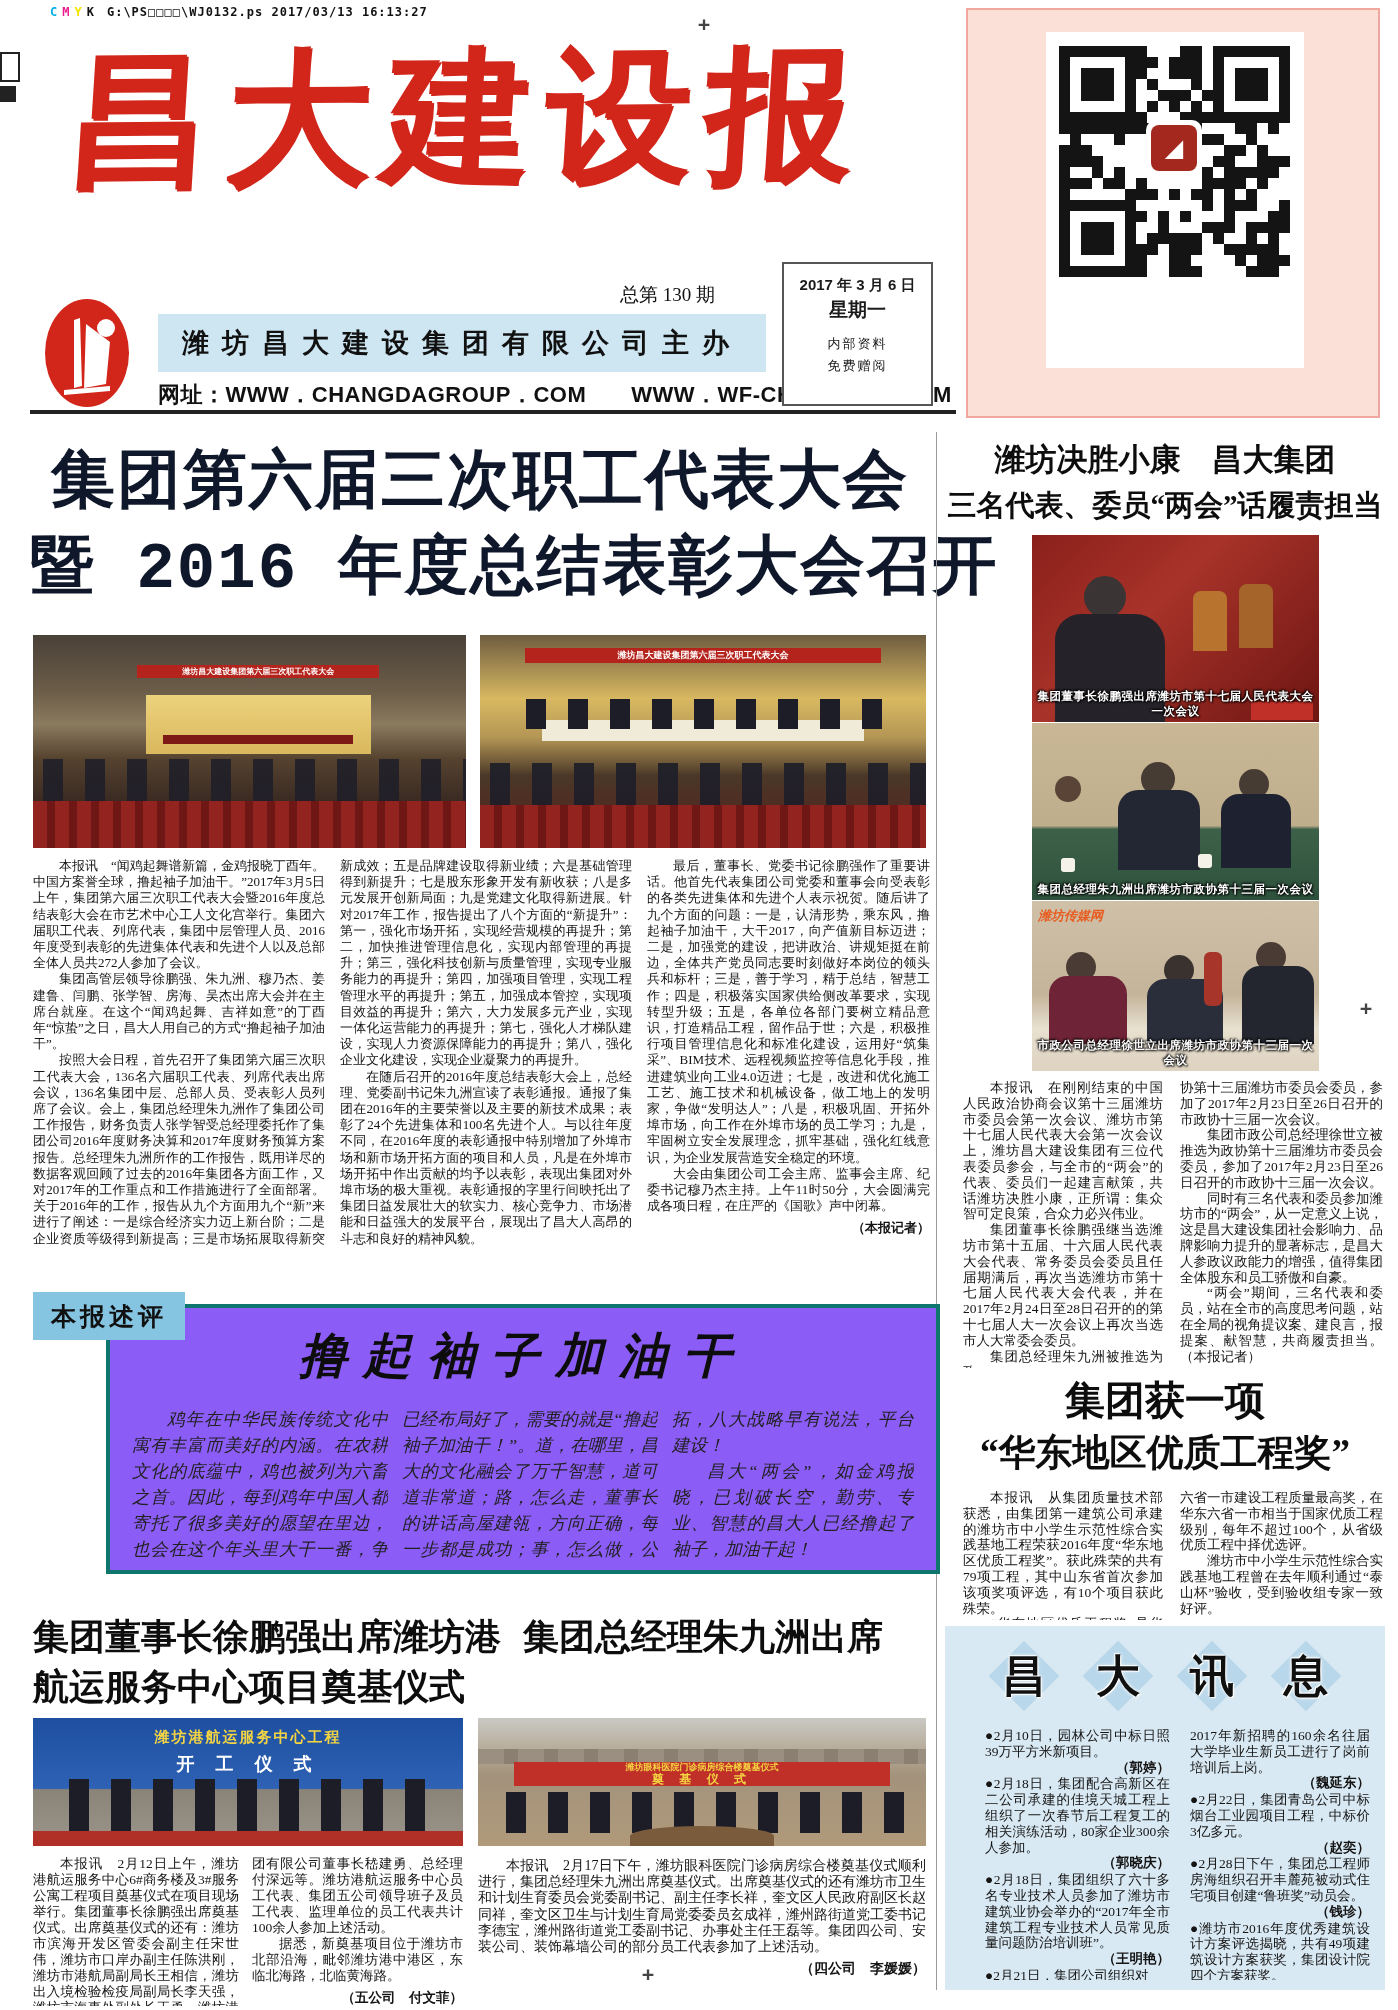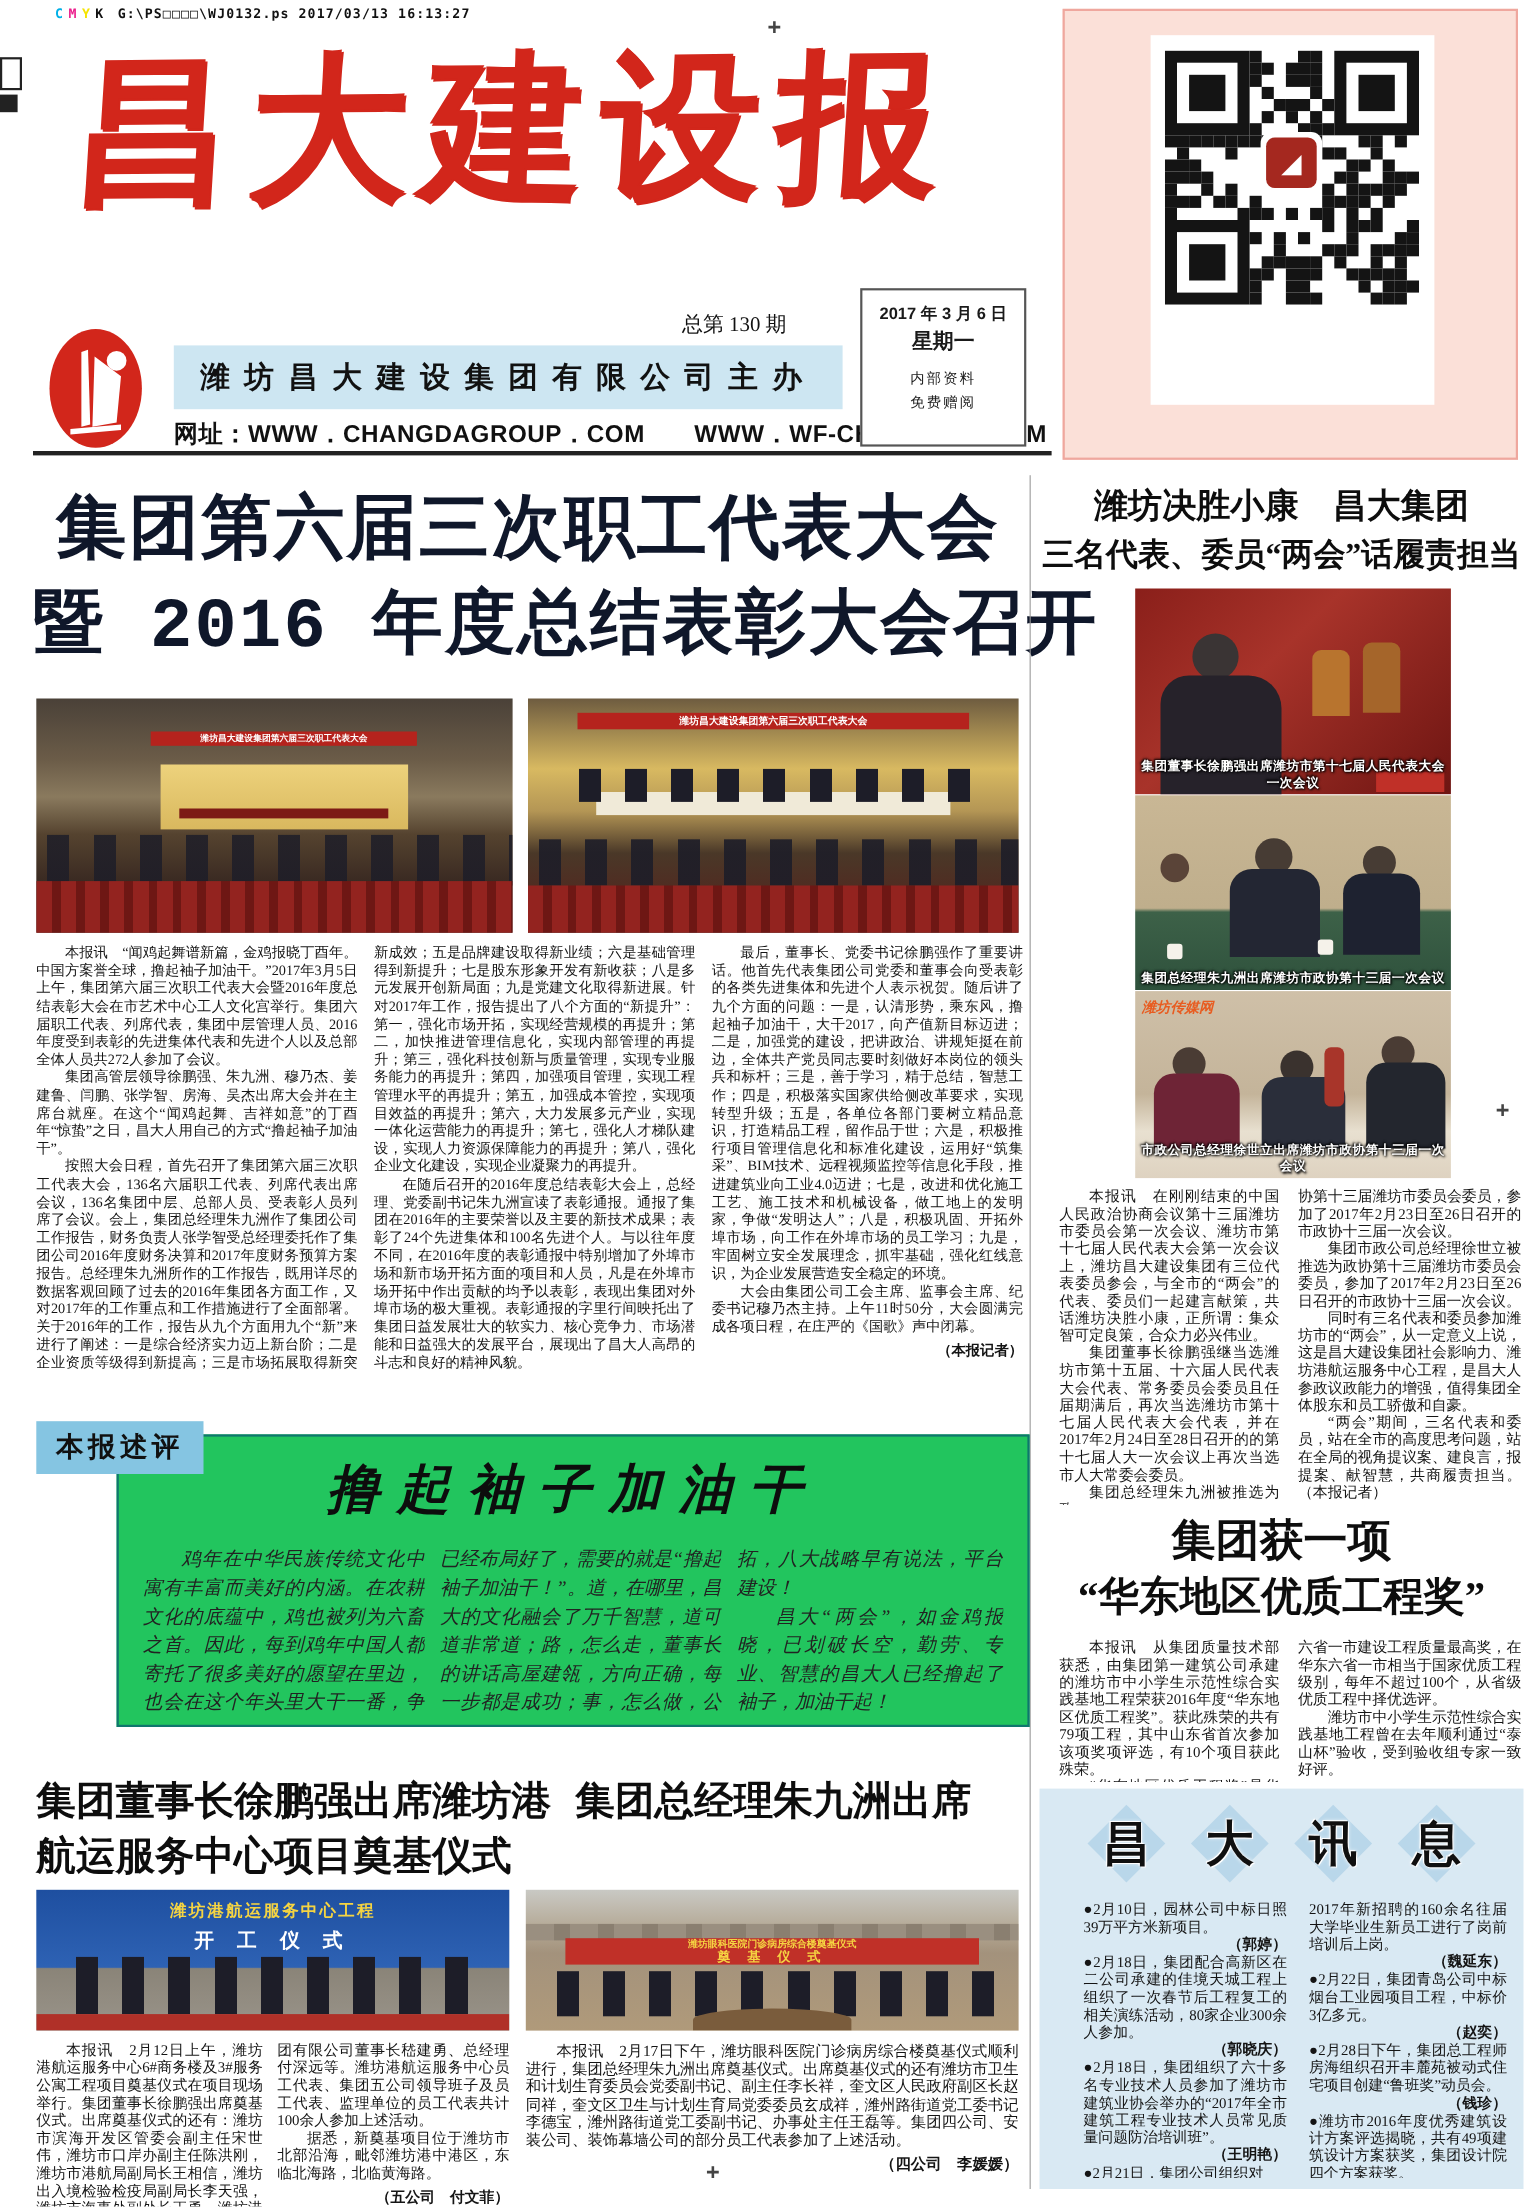--- a/index.html
+++ b/index.html
@@ -40,21 +40,21 @@
   .photo{position:absolute;overflow:hidden;background:#666;}
   .bodycol{position:absolute;overflow:hidden;}
   .bodycol p{margin:0;text-indent:2em;text-align:justify;font-size:13px;line-height:16.2px;color:#141414;
       font-family:"Liberation Serif","DejaVu Serif",serif;}
   .bodycol p.np{text-indent:0;}
   .bodycol p.by{text-indent:0;text-align:right;font-weight:bold;margin-top:6px;}
   .vrule{left:936px;top:432px;width:1px;height:1558px;background:#999;}
   
   .edlabel{left:33px;top:1292px;width:152px;height:48px;background:#85c5e2;text-align:center;line-height:48px;
       font-size:25px;font-weight:bold;letter-spacing:4px;color:#111;z-index:3;}
-  .edbox{left:106px;top:1304px;width:826px;height:262px;border:2px solid #0f766e;background:#22c55e;z-index:1;}
+  .edbox{left:106px;top:1304px;width:826px;height:262px;border:4px solid #0f766e;background:#8b5cf6;z-index:1;}
   .edtitle{position:absolute;left:0;top:16px;width:100%;text-align:center;font-family:"DejaVu Serif",serif;
       font-weight:bold;font-style:italic;font-size:48px;letter-spacing:16px;color:#0d0d0d;}
   .edcol{position:absolute;top:98px;height:152px;overflow:hidden;}
   .edcol p{margin:0;text-indent:2em;text-align:justify;font-size:17.5px;line-height:26px;color:#222;
       font-family:"Liberation Serif","DejaVu Serif",serif;font-style:italic;}
   .edcol p.np{text-indent:0;}
   
   .subhead{position:absolute;text-align:center;font-family:"Liberation Serif","DejaVu Serif",serif;
       font-weight:900;color:#0d0d0d;white-space:nowrap;}
   
@@ -396,21 +396,21 @@
   </div>
 
   <div class="bodycol" style="left:963px;top:1080px;width:200px;height:288px;">
     <p style="font-size:13.5px;line-height:15.8px;">本报讯　在刚刚结束的中国人民政治协商会议第十三届潍坊市委员会第一次会议、潍坊市第十七届人民代表大会第一次会议上，潍坊昌大建设集团有三位代表委员参会，与全市的“两会”的代表、委员们一起建言献策，共话潍坊决胜小康，正所谓：集众智可定良策，合众力必兴伟业。</p>
     <p style="font-size:13.5px;line-height:15.8px;">集团董事长徐鹏强继当选潍坊市第十五届、十六届人民代表大会代表、常务委员会委员且任届期满后，再次当选潍坊市第十七届人民代表大会代表，并在2017年2月24日至28日召开的的第十七届人大一次会议上再次当选市人大常委会委员。</p>
     <p style="font-size:13.5px;line-height:15.8px;">集团总经理朱九洲被推选为政</p>
   </div>
   <div class="bodycol" style="left:1180px;top:1080px;width:203px;height:288px;">
     <p class="np" style="font-size:13.5px;line-height:15.8px;">协第十三届潍坊市委员会委员，参加了2017年2月23日至26日召开的市政协十三届一次会议。</p>
     <p style="font-size:13.5px;line-height:15.8px;">集团市政公司总经理徐世立被推选为政协第十三届潍坊市委员会委员，参加了2017年2月23日至26日召开的市政协十三届一次会议。</p>
-    <p style="font-size:13.5px;line-height:15.8px;">同时有三名代表和委员参加潍坊市的“两会”，从一定意义上说，这是昌大建设集团社会影响力、潍坊港航运服务中心工程，是昌大人参政议政能力的增强，值得集团全体股东和员工骄傲和自豪。</p>
+    <p style="font-size:13.5px;line-height:15.8px;">同时有三名代表和委员参加潍坊市的“两会”，从一定意义上说，这是昌大建设集团社会影响力、品牌影响力提升的显著标志，是昌大人参政议政能力的增强，值得集团全体股东和员工骄傲和自豪。</p>
     <p style="font-size:13.5px;line-height:15.8px;">“两会”期间，三名代表和委员，站在全市的高度思考问题，站在全局的视角提议案、建良言，报提案、献智慧，共商履责担当。（本报记者）</p>
   </div>
 
   <div class="subhead" style="left:945px;top:1374px;width:440px;font-size:40px;line-height:54px;">集团获一项</div>
   <div class="subhead" style="left:945px;top:1428px;width:440px;font-size:37px;line-height:50px;">“华东地区优质工程奖”</div>
 
   <div class="bodycol" style="left:963px;top:1490px;width:200px;height:130px;">
     <p style="font-size:13.5px;line-height:15.8px;">本报讯　从集团质量技术部获悉，由集团第一建筑公司承建的潍坊市中小学生示范性综合实践基地工程荣获2016年度“华东地区优质工程奖”。获此殊荣的共有79项工程，其中山东省首次参加该项奖项评选，有10个项目获此殊荣。</p>
     <p style="font-size:13.5px;line-height:15.8px;">“华东地区优质工程奖”是华东</p>
   </div>

